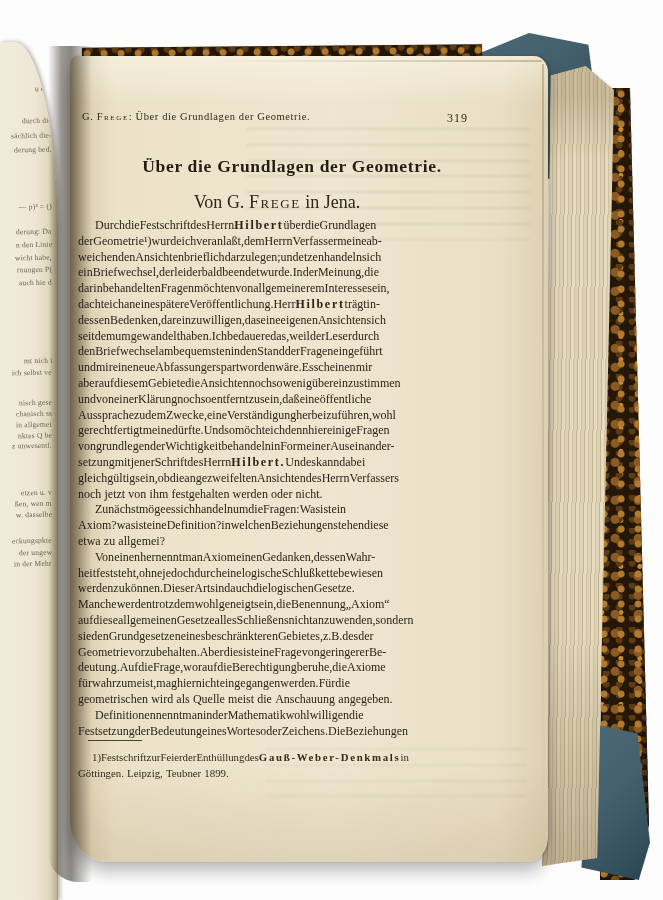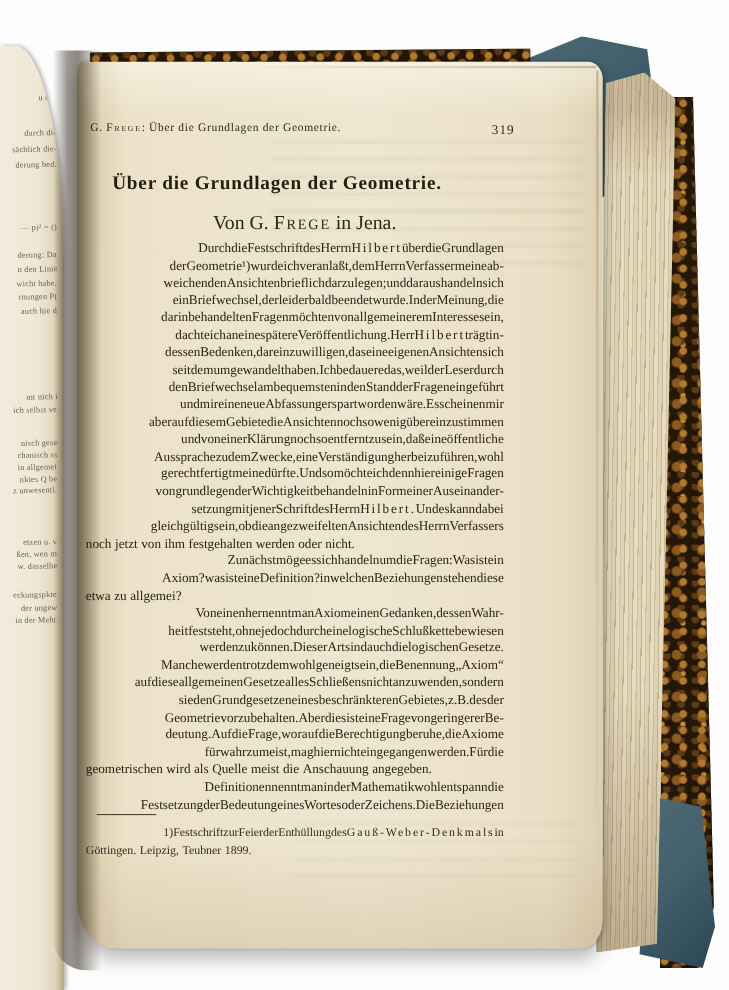--- a/index.html
+++ b/index.html
@@ -100,33 +100,33 @@
   .header-row{
     position:absolute;top:55px;left:4px;width:380px;height:15px;
     font-size:10.5px;text-align:left;letter-spacing:.6px;color:#30281b;
   }
   .smallcaps{font-variant:small-caps;letter-spacing:1.6px;}
   .page-number{
     position:absolute;right:-6px;top:0;font-size:12px;letter-spacing:1px;
   }
   .page-title{
     position:absolute;top:100px;left:24px;width:380px;
-    text-align:left;font-size:17.5px;font-weight:bold;letter-spacing:.7px;color:#241d12;
+    text-align:center;font-size:17.5px;font-weight:bold;letter-spacing:.7px;color:#241d12;
   }
   .byline{
     position:absolute;top:136px;left:9px;width:380px;
     text-align:center;font-size:18px;color:#2e2619;
   }
   .body-text{position:absolute;top:162px;left:0;width:380px;font-size:12px;}
   .line{
-    display:flex;justify-content:flex-end;height:15.8px;line-height:15.8px;
+    display:flex;justify-content:flex-start;height:15.8px;line-height:15.8px;
   }
   .line.last{justify-content:flex-start;gap:3.2px;}
   .line.indent{padding-left:17px;}
-  .sp{letter-spacing:1.7px;}
+  .sp{letter-spacing:1.7px;font-weight:bold;}
   .footnote-rule{
     position:absolute;top:684px;left:10px;width:54px;height:1px;background:#4a4334;
   }
   .footnote{
     position:absolute;top:694px;left:0;width:380px;font-size:10.8px;color:#332b1d;
   }
   .footnote .line{height:15.5px;line-height:15.5px;}
   .footnote .line.indent{padding-left:14px;}
 </style>
 </head>
@@ -185,21 +185,21 @@
             <span>Verfasser</span>
             <span>meine</span>
             <span>ab-</span>
           </div>
           <div class="line">
             <span>weichenden</span>
             <span>Ansichten</span>
             <span>brieflich</span>
             <span>darzulegen;</span>
             <span>und</span>
-            <span>daraus</span>
+            <span>etzen</span>
             <span>handeln</span>
             <span>sich</span>
           </div>
           <div class="line">
             <span>ein</span>
             <span>Briefwechsel,</span>
             <span>der</span>
             <span>leider</span>
             <span>bald</span>
             <span>beendet</span>
@@ -526,21 +526,21 @@
         </div>
         <div>
           <div class="line indent">
             <span>Definitionen</span>
             <span>nennt</span>
             <span>man</span>
             <span>in</span>
             <span>der</span>
             <span>Mathematik</span>
             <span>wohl</span>
-            <span>entspann</span>
+            <span>willigen</span>
             <span>die</span>
           </div>
           <div class="line">
             <span>Festsetzung</span>
             <span>der</span>
             <span>Bedeutung</span>
             <span>eines</span>
             <span>Wortes</span>
             <span>oder</span>
             <span>Zeichens.</span>

